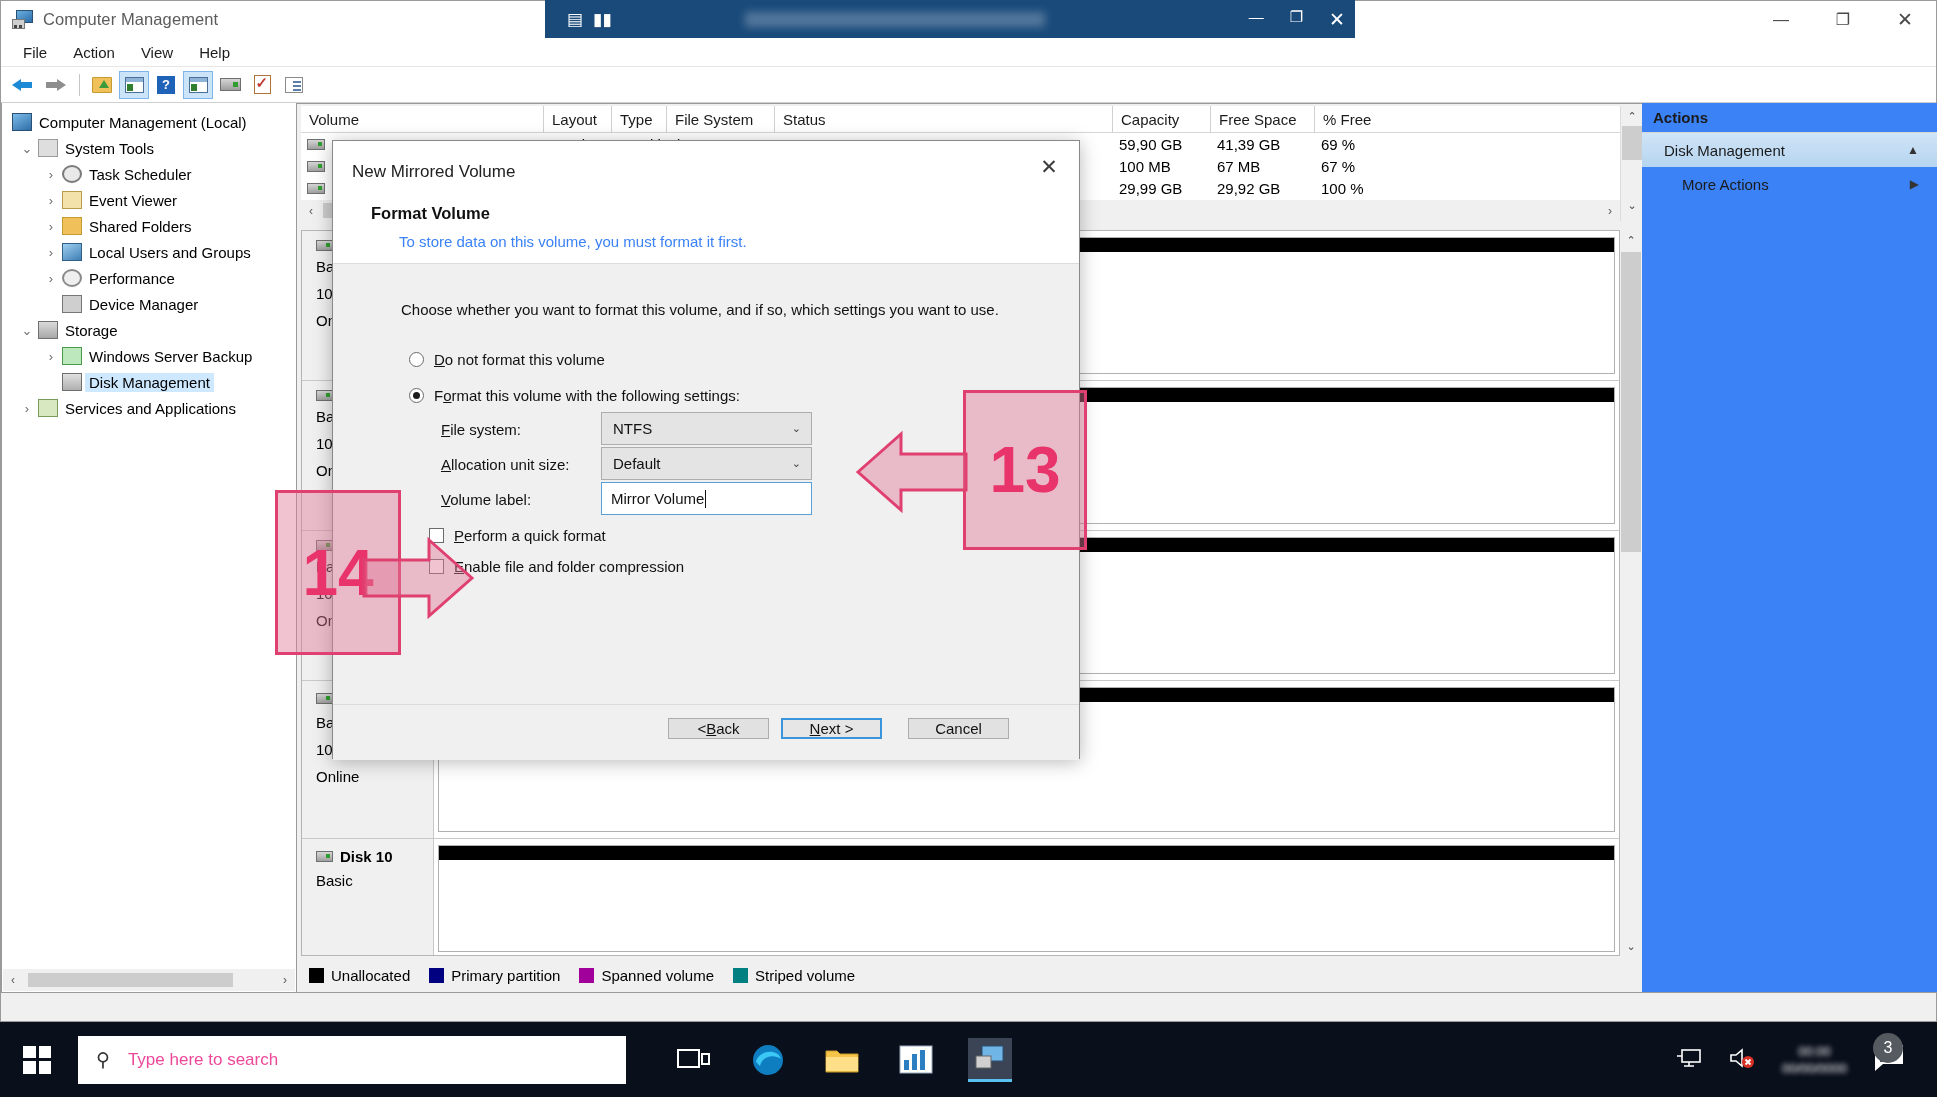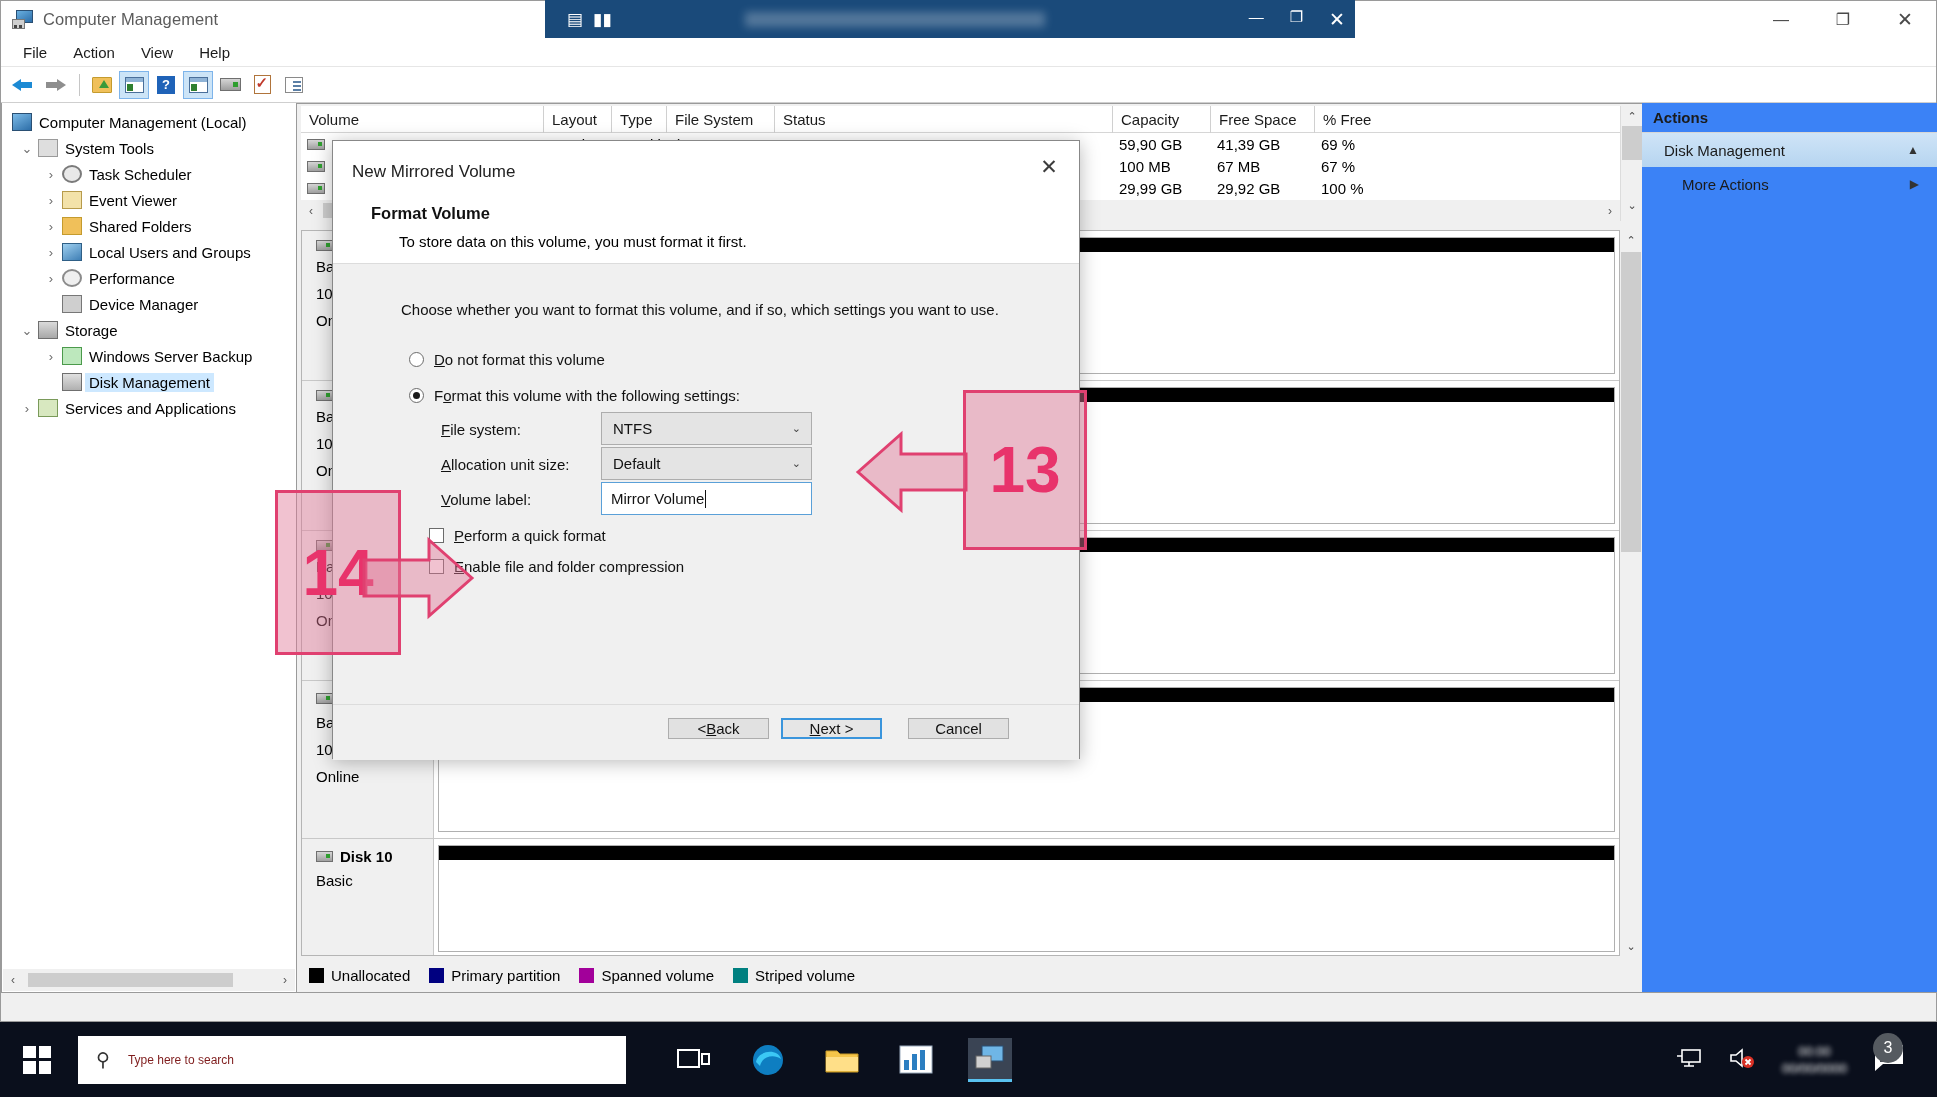--- a/index.html
+++ b/index.html
@@ -262,21 +262,21 @@
   .dlg-head { background:#fff; height: 122px; position:relative; }
   .dlg-title {
     position:absolute; left:19px; top:21px; font-size:17px; color:#222;
   }
   .dlg-close {
     position:absolute; right:8px; top:9px; width:44px; height:34px;
     display:flex; align-items:center; justify-content:center;
     font-size:21px; color:#3d3d3d;
   }
   .dlg-h2 { position:absolute; left:38px; top:63px; font-size:16.5px; font-weight:bold; color:#111; }
-  .dlg-sub { position:absolute; left:66px; top:92px; font-size:15px; color:#000000; }
+  .dlg-sub { position:absolute; left:66px; top:92px; font-size:15px; color:#3b82f6; }
   .dlg-sep { height:1px; background:#dcdcdc; }
   .dlg-body { position:relative; height: 440px; background:#f0f0f0;}
   .dlg-intro { position:absolute; left:68px; top:37px; font-size:15px; color:#111; }
   .radio-row { position:absolute; display:flex; align-items:center; font-size:15px; color:#111; gap:10px;}
   .rad {
     width:15px;height:15px;border-radius:50%;border:1px solid #6b6b6b;background:#fff; flex:none;
     position:relative;
   }
   .rad.on:after{content:"";position:absolute;left:3px;top:3px;width:7px;height:7px;border-radius:50%;background:#1b1b1b;}
   .fld-label { position:absolute; font-size:15px; color:#111; }
@@ -321,21 +321,21 @@
     background:#0a0f1c; display:flex; align-items:center;
   }
   .start-btn { width:74px; height:75px; display:flex; align-items:center; justify-content:center;}
   .win-logo { width:28px;height:28px; display:grid; grid-template-columns:1fr 1fr; grid-gap:3px;}
   .win-logo div { background:#fff; }
   .search-box {
     width:548px; height:48px; background:#fff; display:flex; align-items:center;
     padding-left:18px; gap:18px; margin-left:4px;
   }
   .search-ico { font-size:19px; color:#333; }
-  .search-ph { font-size:12px; color:#7f1d1d; }
+  .search-ph { font-size:17px; color:#ec4899; }
   .tb-icons { display:flex; align-items:center; gap:30px; margin-left:46px;}
   .tb-ico { width:44px;height:44px; display:flex;align-items:center;justify-content:center;}
   .tray { position:absolute; right:0; bottom:0; height:75px; display:flex; align-items:center; gap:26px; padding-right:22px;}
   .tray-clock { color:#fff; font-size:13px; text-align:center; line-height:17px; filter: blur(2.5px); }
   .notif-badge {
     position:absolute; right:12px; bottom:14px; width:30px; height:30px; border-radius:50%;
     background:#555a60; color:#fff; font-size:16px;
     display:flex;align-items:center;justify-content:center;
   }
 

